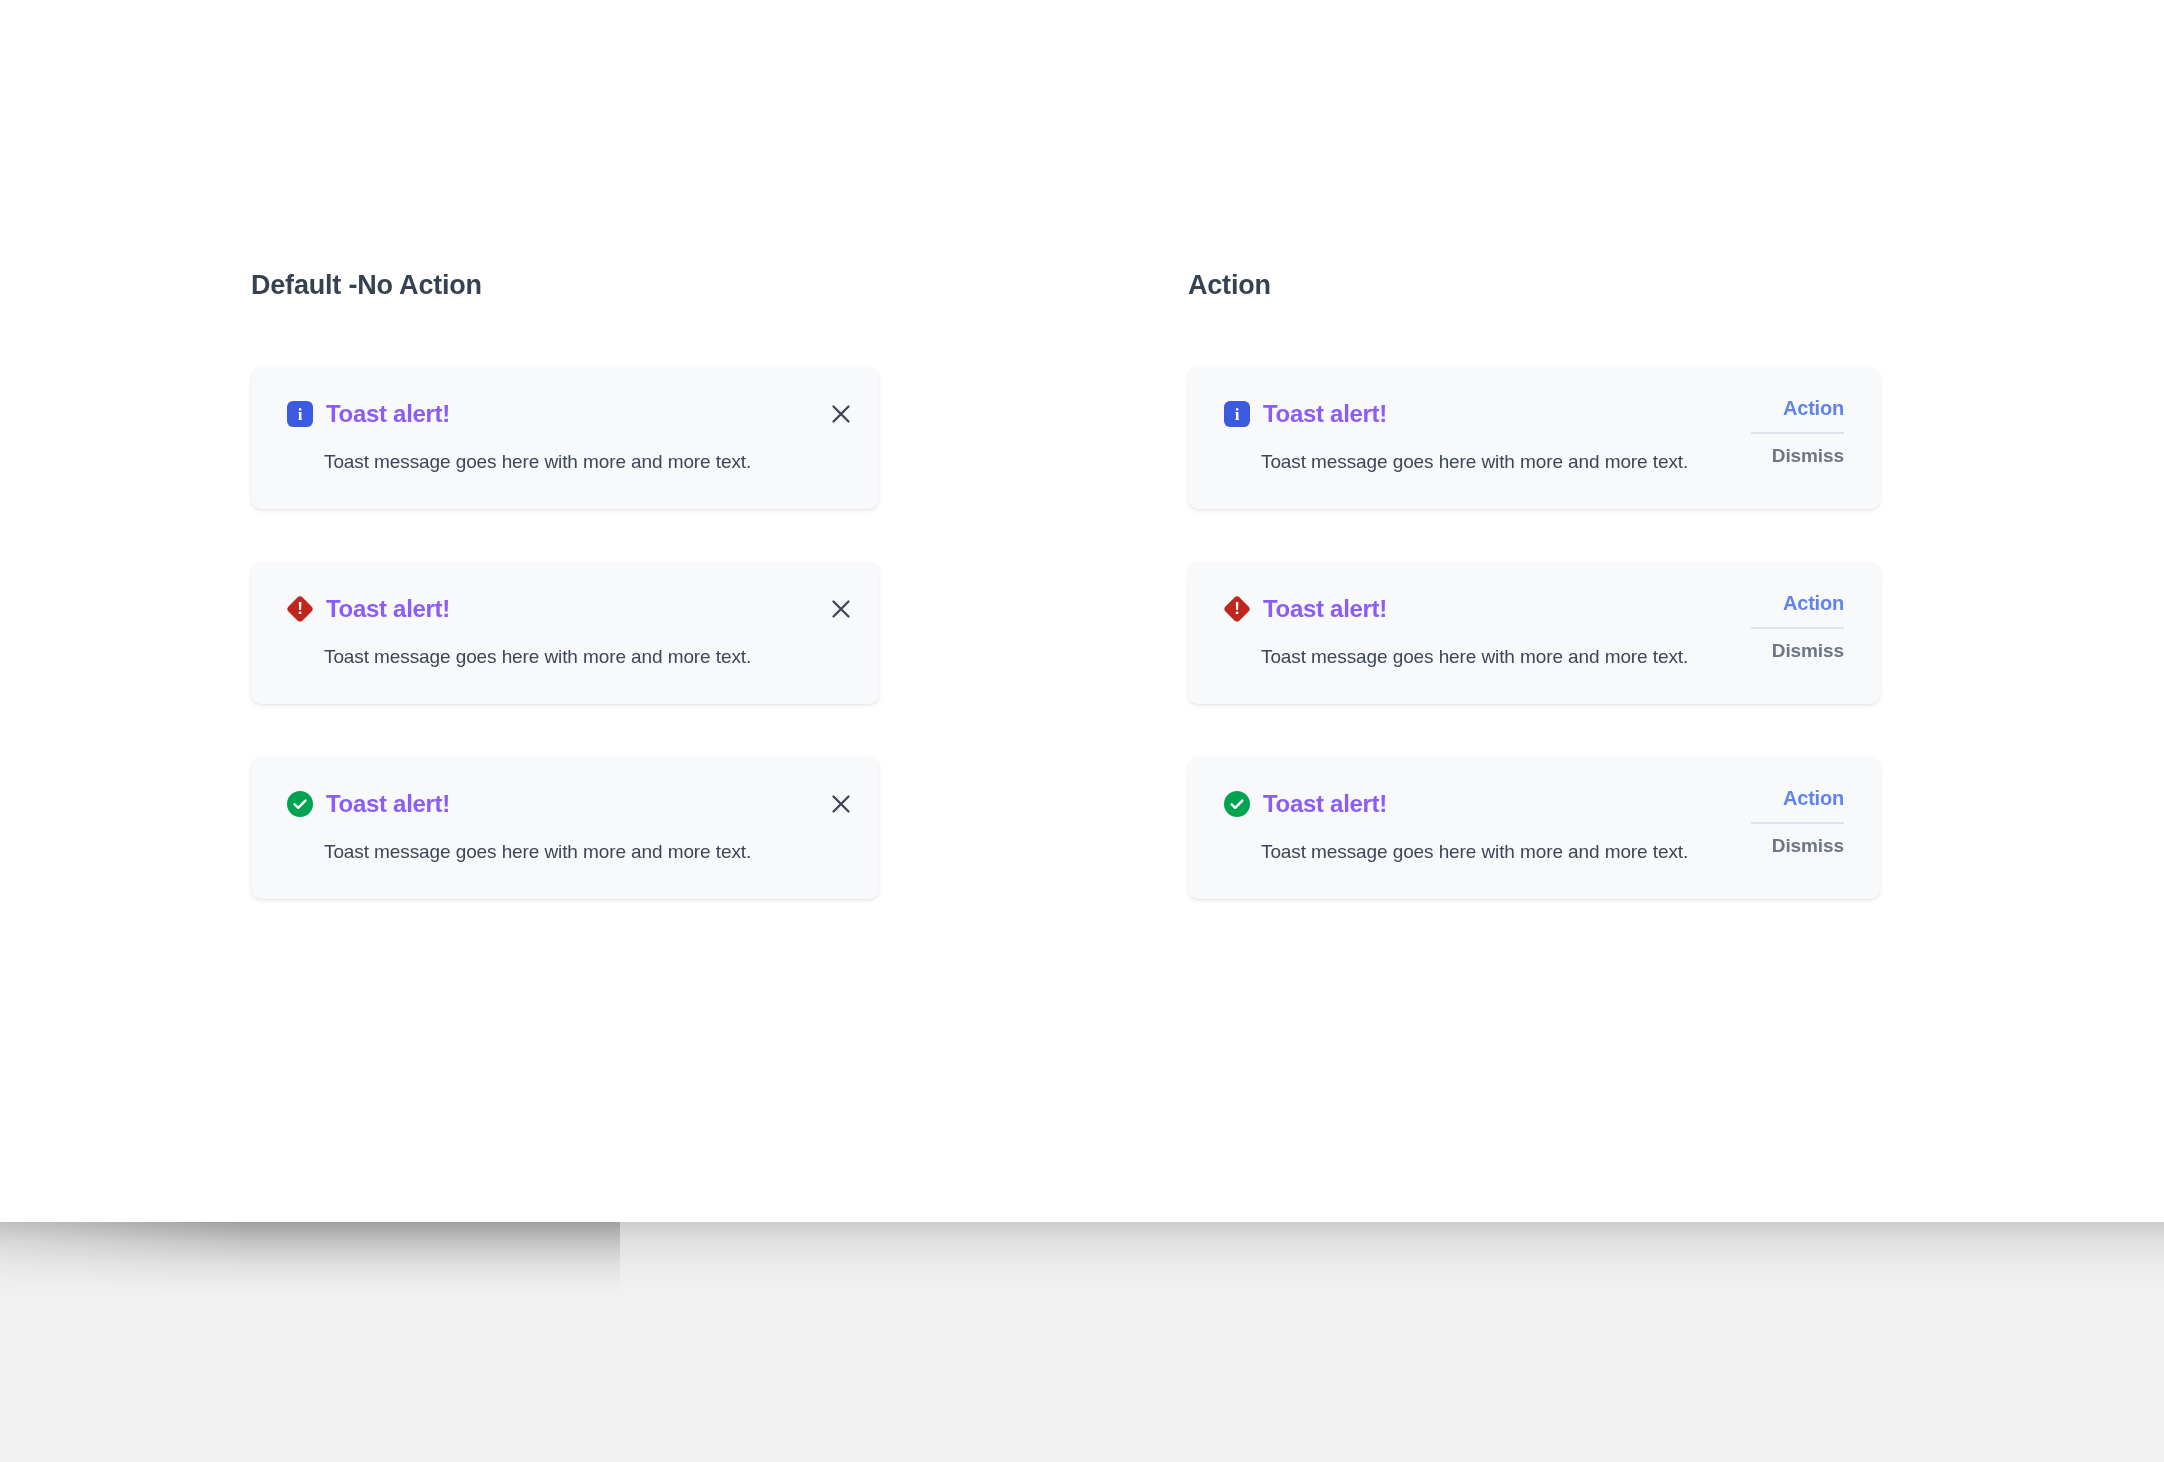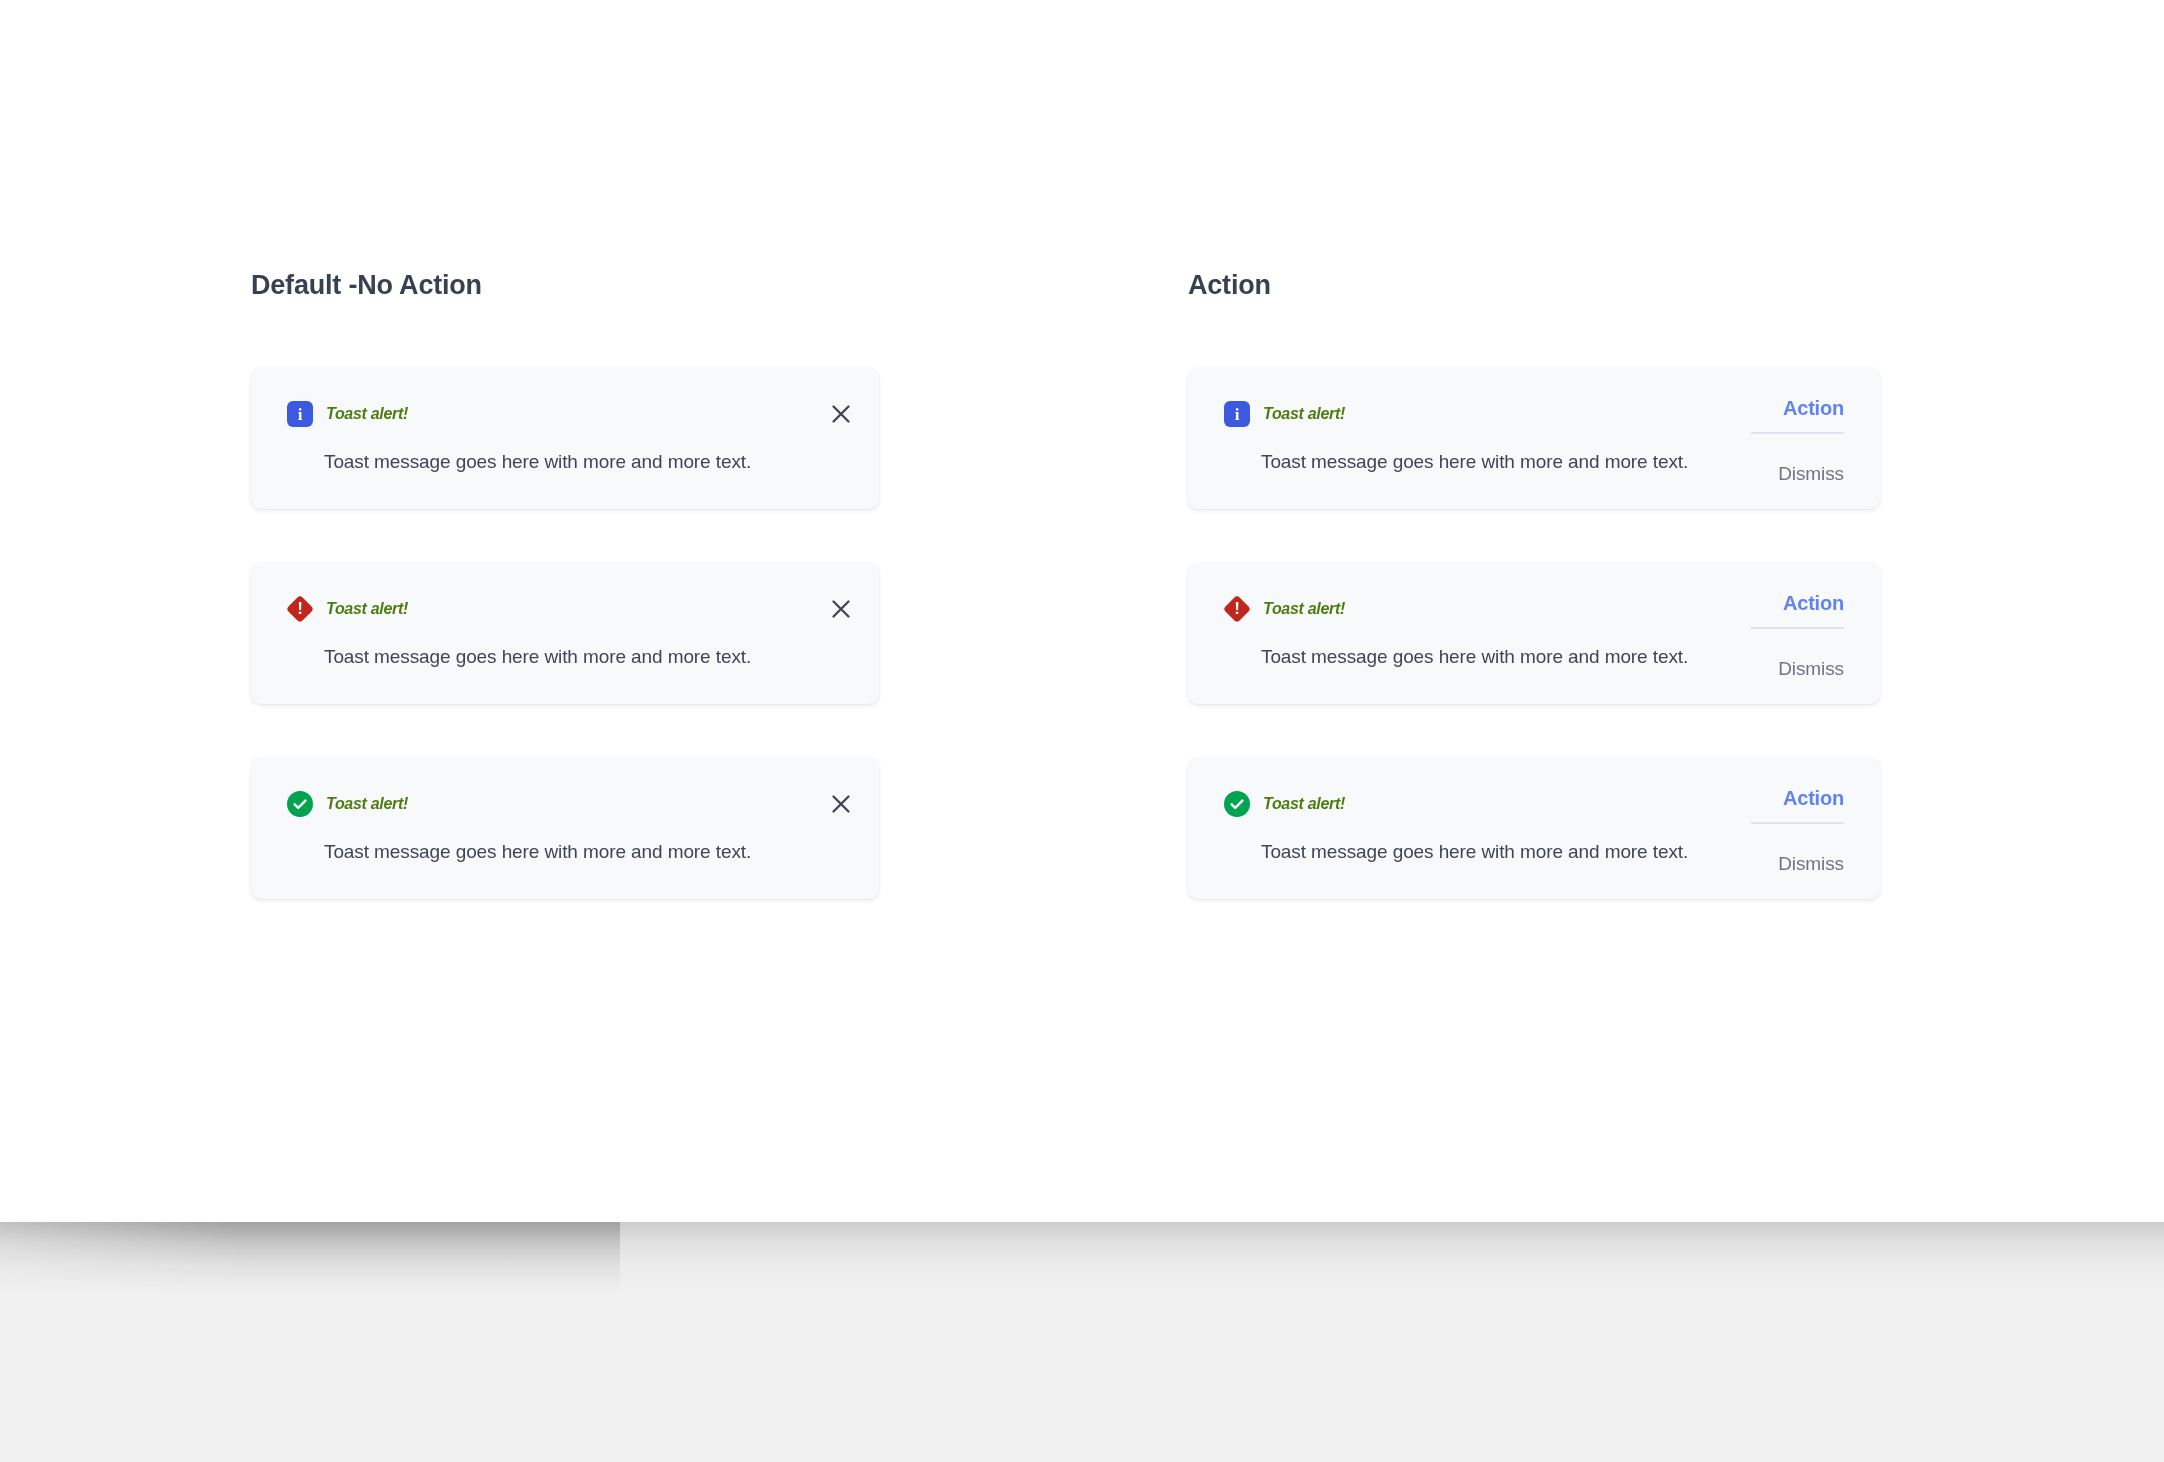--- a/index.html
+++ b/index.html
@@ -98,26 +98,25 @@
   }
 
   .toast-headrow {
     display: flex;
     align-items: center;
     gap: 13px;
     height: 34px;
   }
 
   .toast-title {
-    font-size: 16px;
-    font-weight: 700;
-    color: #4d7c0f;
+    font-size: 24px;
+    font-weight: 700;
+    color: #8b5cf6;
     letter-spacing: -0.3px;
     white-space: nowrap;
-    font-style: italic;
   }
 
   .toast-msg {
     margin-top: 20px;
     padding-left: 37px;
     font-size: 19px;
     font-weight: 400;
     color: #3d4657;
     letter-spacing: -0.1px;
     white-space: nowrap;
@@ -224,31 +223,30 @@
     white-space: nowrap;
   }
   .action-sep {
     width: 93px;
     height: 2px;
     background: #dfe3ec;
     margin: 13px 0 12px 0;
   }
   .dismiss-link {
     font-size: 19px;
-    font-weight: 400;
+    font-weight: 700;
     color: #6e7686;
     letter-spacing: -0.1px;
     cursor: pointer;
     background: none;
     border: none;
     padding: 0;
     font-family: "Liberation Sans", sans-serif;
     line-height: 1.1;
     white-space: nowrap;
-    margin-top: 18px;
   }
 </style>
 </head>
 <body>
 
 <div id="stage">
 
   <div class="column col-left">
 
     <div class="section-title">Default -No Action</div>

